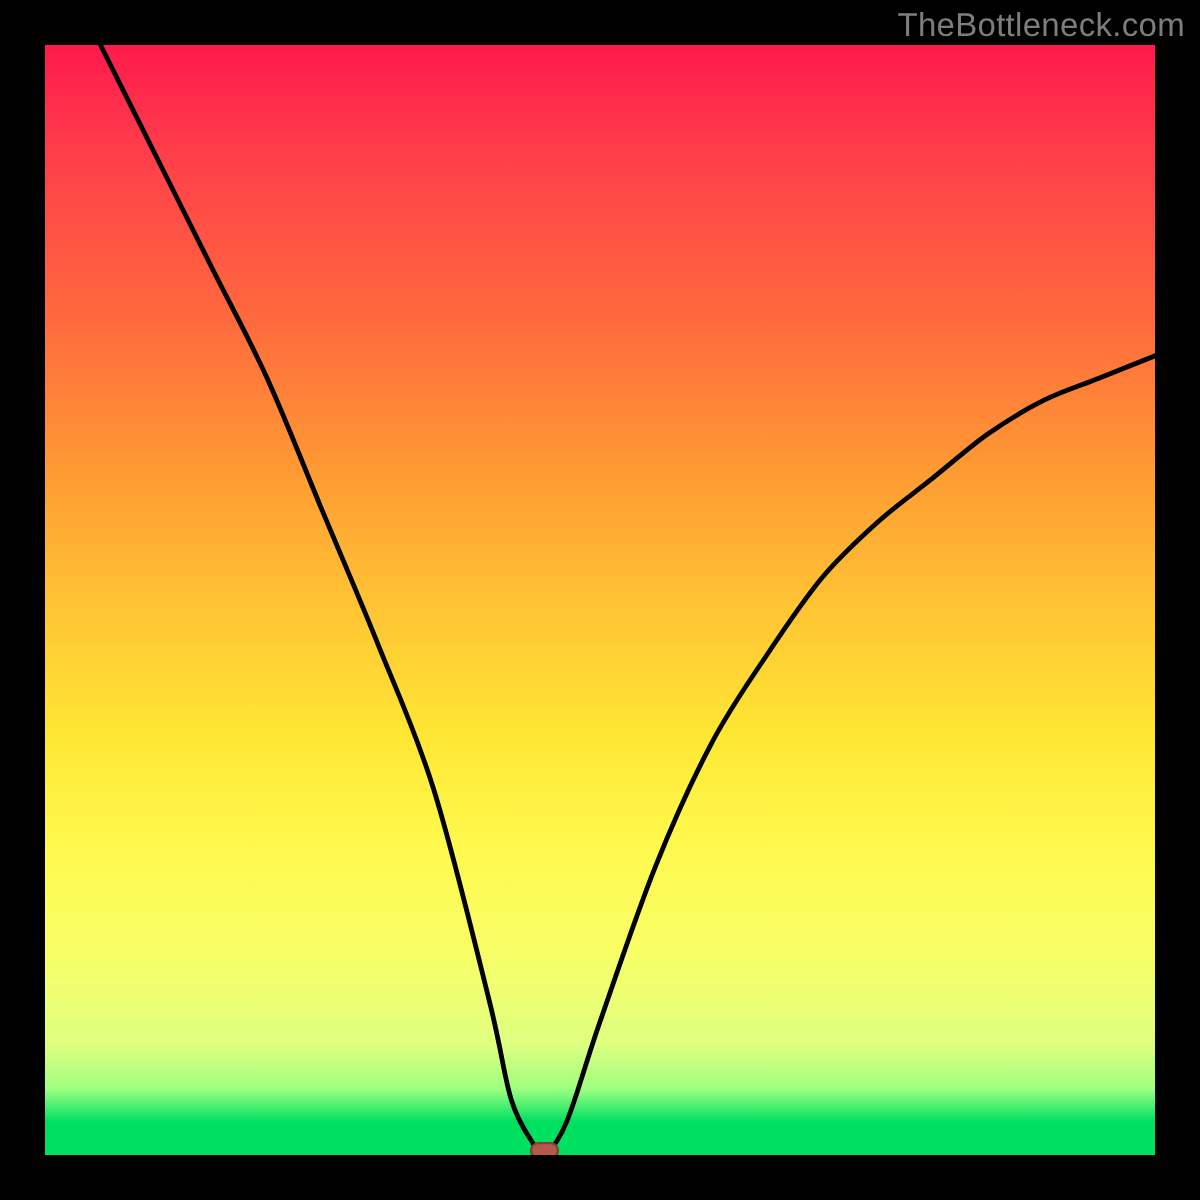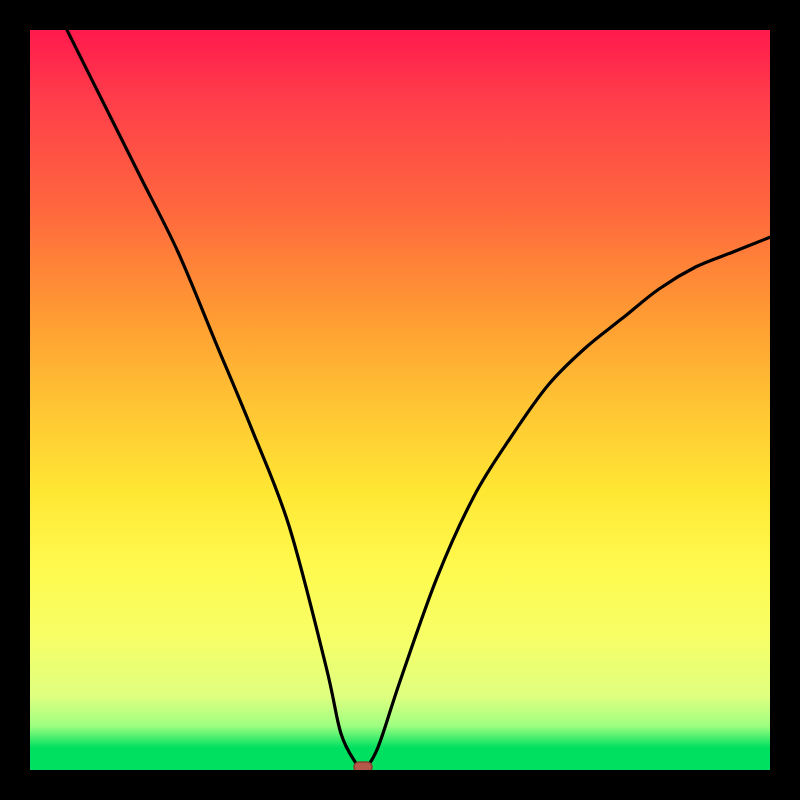--- a/index.html
+++ b/index.html
@@ -75,13 +75,14 @@
 
   <div class="plot-area">
     <div class="gradient"></div>
 
     <svg class="curve-svg" viewBox="0 0 740 740" preserveAspectRatio="none">
       <path d="M 37,0 C 43.166666666666664,12.333333333333334 61.666666666666664,49.33333333333333 74,74 C 86.33333333333333,98.66666666666667 98.66666666666667,123.33333333333333 111,148 C 123.33333333333333,172.66666666666666 135.66666666666666,194.86666666666667 148,222 C 160.33333333333334,249.13333333333333 172.66666666666666,281.20000000000005 185,310.8 C 197.33333333333334,340.4 209.66666666666666,368.76666666666665 222,399.59999999999997 C 234.33333333333334,430.4333333333333 246.66666666666666,456.33333333333326 259,495.79999999999995 C 271.3333333333333,535.2666666666667 287.3666666666667,601.8666666666667 296,636.4 C 304.6333333333333,670.9333333333333 305.8666666666667,686.9666666666667 310.8,703 C 315.73333333333335,719.0333333333333 321.90000000000003,726.4333333333334 325.6,732.6 C 329.3,738.7666666666667 329.3,742.4666666666667 333,740 C 336.7,737.5333333333333 341.63333333333327,732.5999999999999 347.79999999999995,717.8 C 353.96666666666664,703 360.1333333333333,679.5666666666667 370,651.2 C 379.8666666666667,622.8333333333334 394.66666666666674,578.4333333333334 407.00000000000006,547.6 C 419.33333333333337,516.7666666666667 431.6666666666667,489.6333333333333 444,466.2 C 456.3333333333333,442.76666666666665 468.6666666666667,425.5 481,407 C 493.3333333333333,388.5 505.6666666666667,370 518,355.2 C 530.3333333333334,340.4 542.6666666666666,329.30000000000007 555,318.20000000000005 C 567.3333333333334,307.1 579.6666666666666,298.4666666666667 592,288.6 C 604.3333333333334,278.73333333333335 616.6666666666666,267.6333333333333 629,259 C 641.3333333333334,250.36666666666665 653.6666666666666,242.9666666666666 666,236.79999999999995 C 678.3333333333334,230.6333333333333 690.6666666666666,226.9333333333333 703,222 C 715.3333333333334,217.0666666666667 733.8333333333334,209.6666666666667 740,207.20000000000005" fill="none" stroke="#000000" stroke-width="3.2" stroke-linecap="round"></path>
       <rect x="324.0" y="732.0" width="18" height="10" rx="5" ry="5" fill="#b55a4a" stroke="#8a3f33" stroke-width="1.5"></rect>
     </svg>
   </div>
 
+  <div class="watermark">TheBottleneck.com</div>
 </div>
 
 </body></html>

